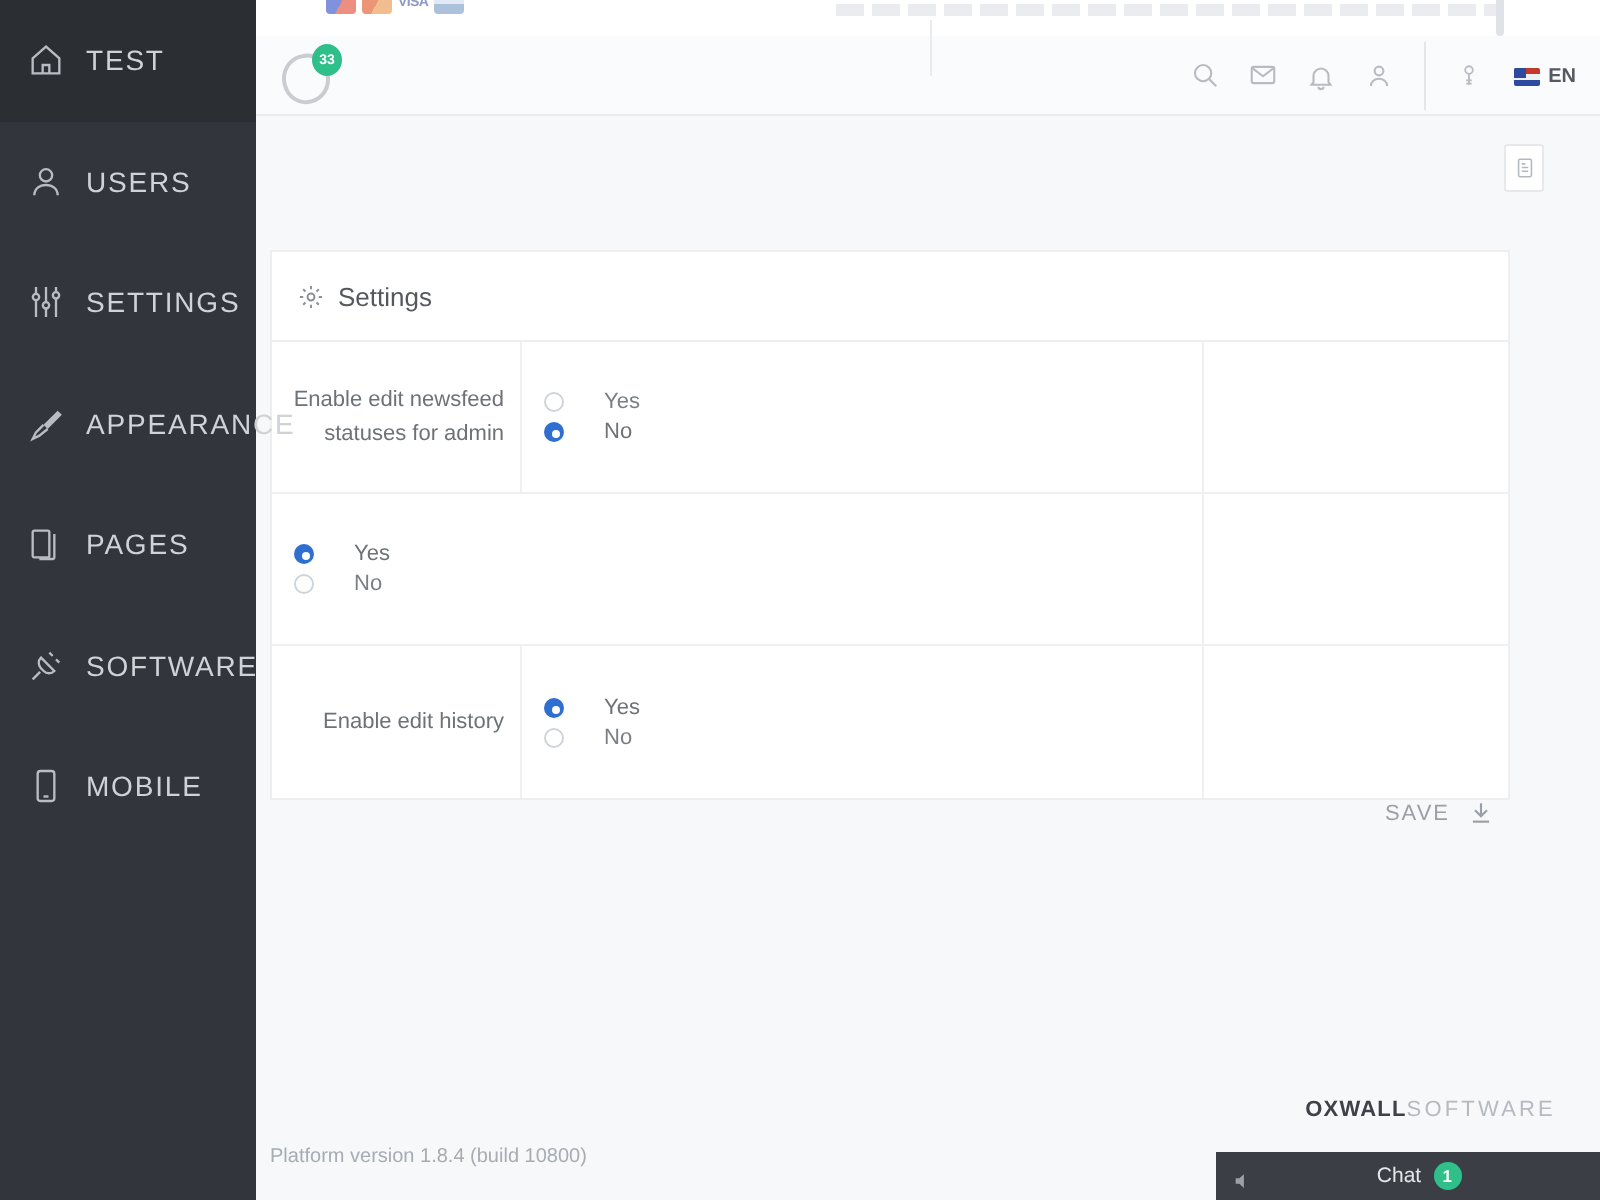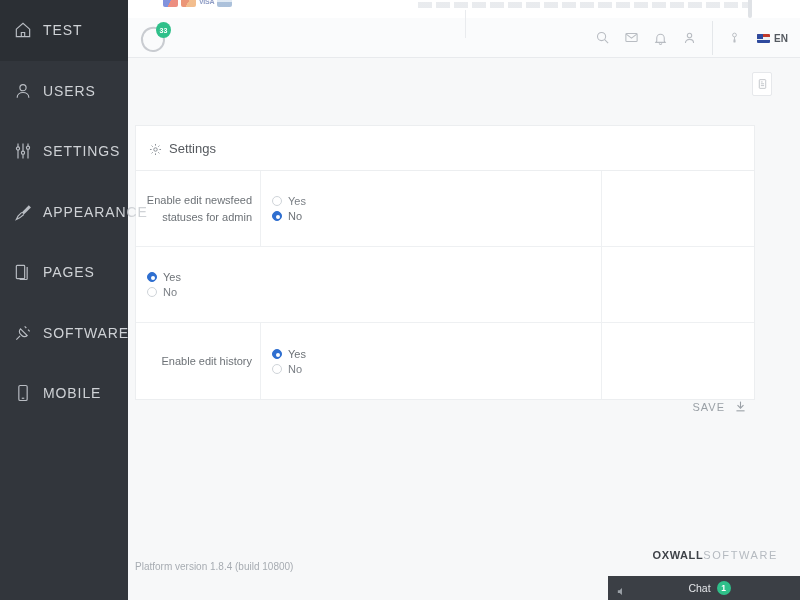--- a/index.html
+++ b/index.html
@@ -166,21 +166,21 @@
     font-size: 11px; color: #6d7277; line-height: 1.5;
   }
   .srow-input {
     flex: 1 1 auto;
     border-right: 1px solid #eef0f2;
     display: flex; align-items: center;
     padding: 8px 0 8px 11px;
   }
   .srow-extra { flex: 0 0 152px; }
   .radio-group { display: flex; flex-direction: column; gap: 3px; }
-  .radio-opt { display: flex; align-items: center; gap: 6px; cursor: pointer; }
+  .radio-opt { display: flex; align-items: center; gap: 20px; cursor: pointer; }
   .radio-dot {
     width: 10px; height: 10px; border-radius: 50%;
     border: 1px solid #cfd4d9; background: #fff;
     position: relative; flex: 0 0 10px;
   }
   .radio-opt.checked .radio-dot {
     background: #2f6fd0; border-color: #2f6fd0;
   }
   .radio-opt.checked .radio-dot::after {
     content: ""; position: absolute; left: 3px; top: 3px;
@@ -195,21 +195,21 @@
     display: flex; justify-content: flex-end; align-items: center;
     gap: 9px; padding-right: 8px;
   }
   .save-text {
     font-size: 11px; color: #9aa0a6; letter-spacing: 1px; cursor: pointer;
   }
   .save-icon { color: #9aa0a6; width: 13px; height: 15px; cursor: pointer; display:block; }
 
   
   .footer-version {
-    position: absolute; left: 7px; bottom: 28px;
+    position: absolute; left: 7px; bottom: 16px;
     font-size: 10px; color: #a7acb2; text-align: right;
   }
   .brand {
     position: absolute; right: 22px; bottom: 39px;
     font-size: 11px; letter-spacing: .6px;
   }
   .brand .b1 { color: #3e4248; font-weight: bold; margin-top: 44px; }
   .brand .b2 { color: #b5bac0; letter-spacing: 1.6px; }
 
   

